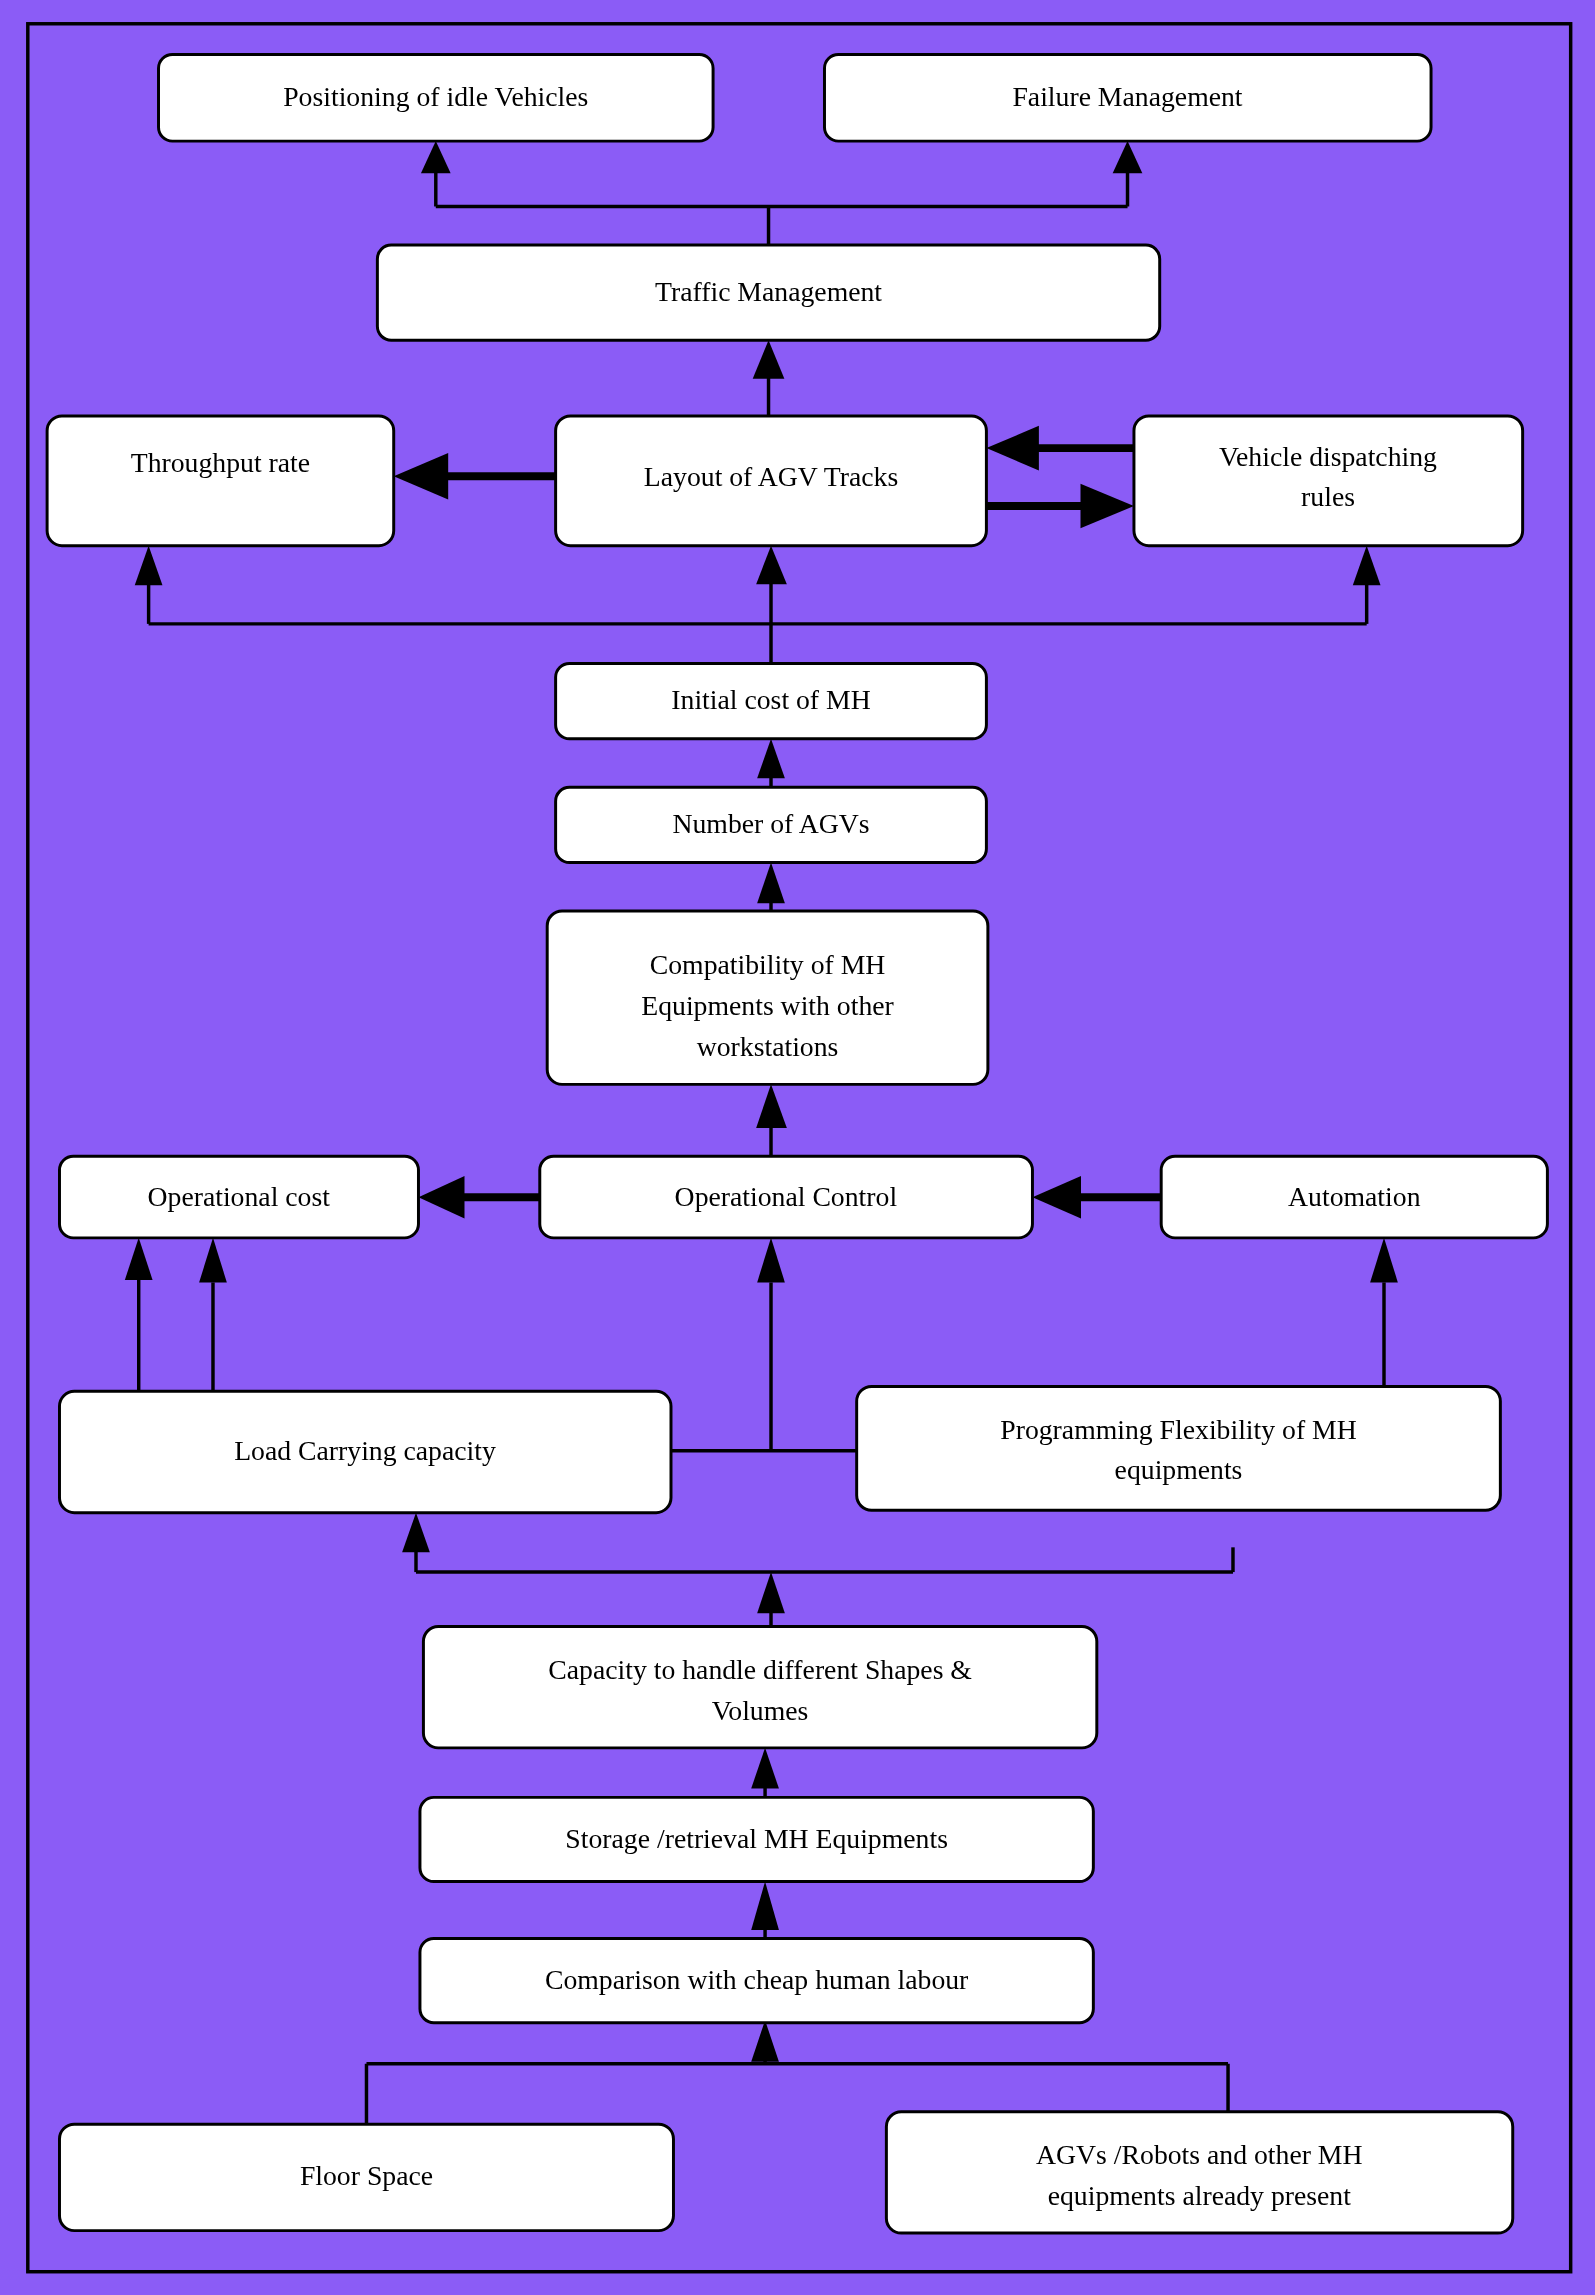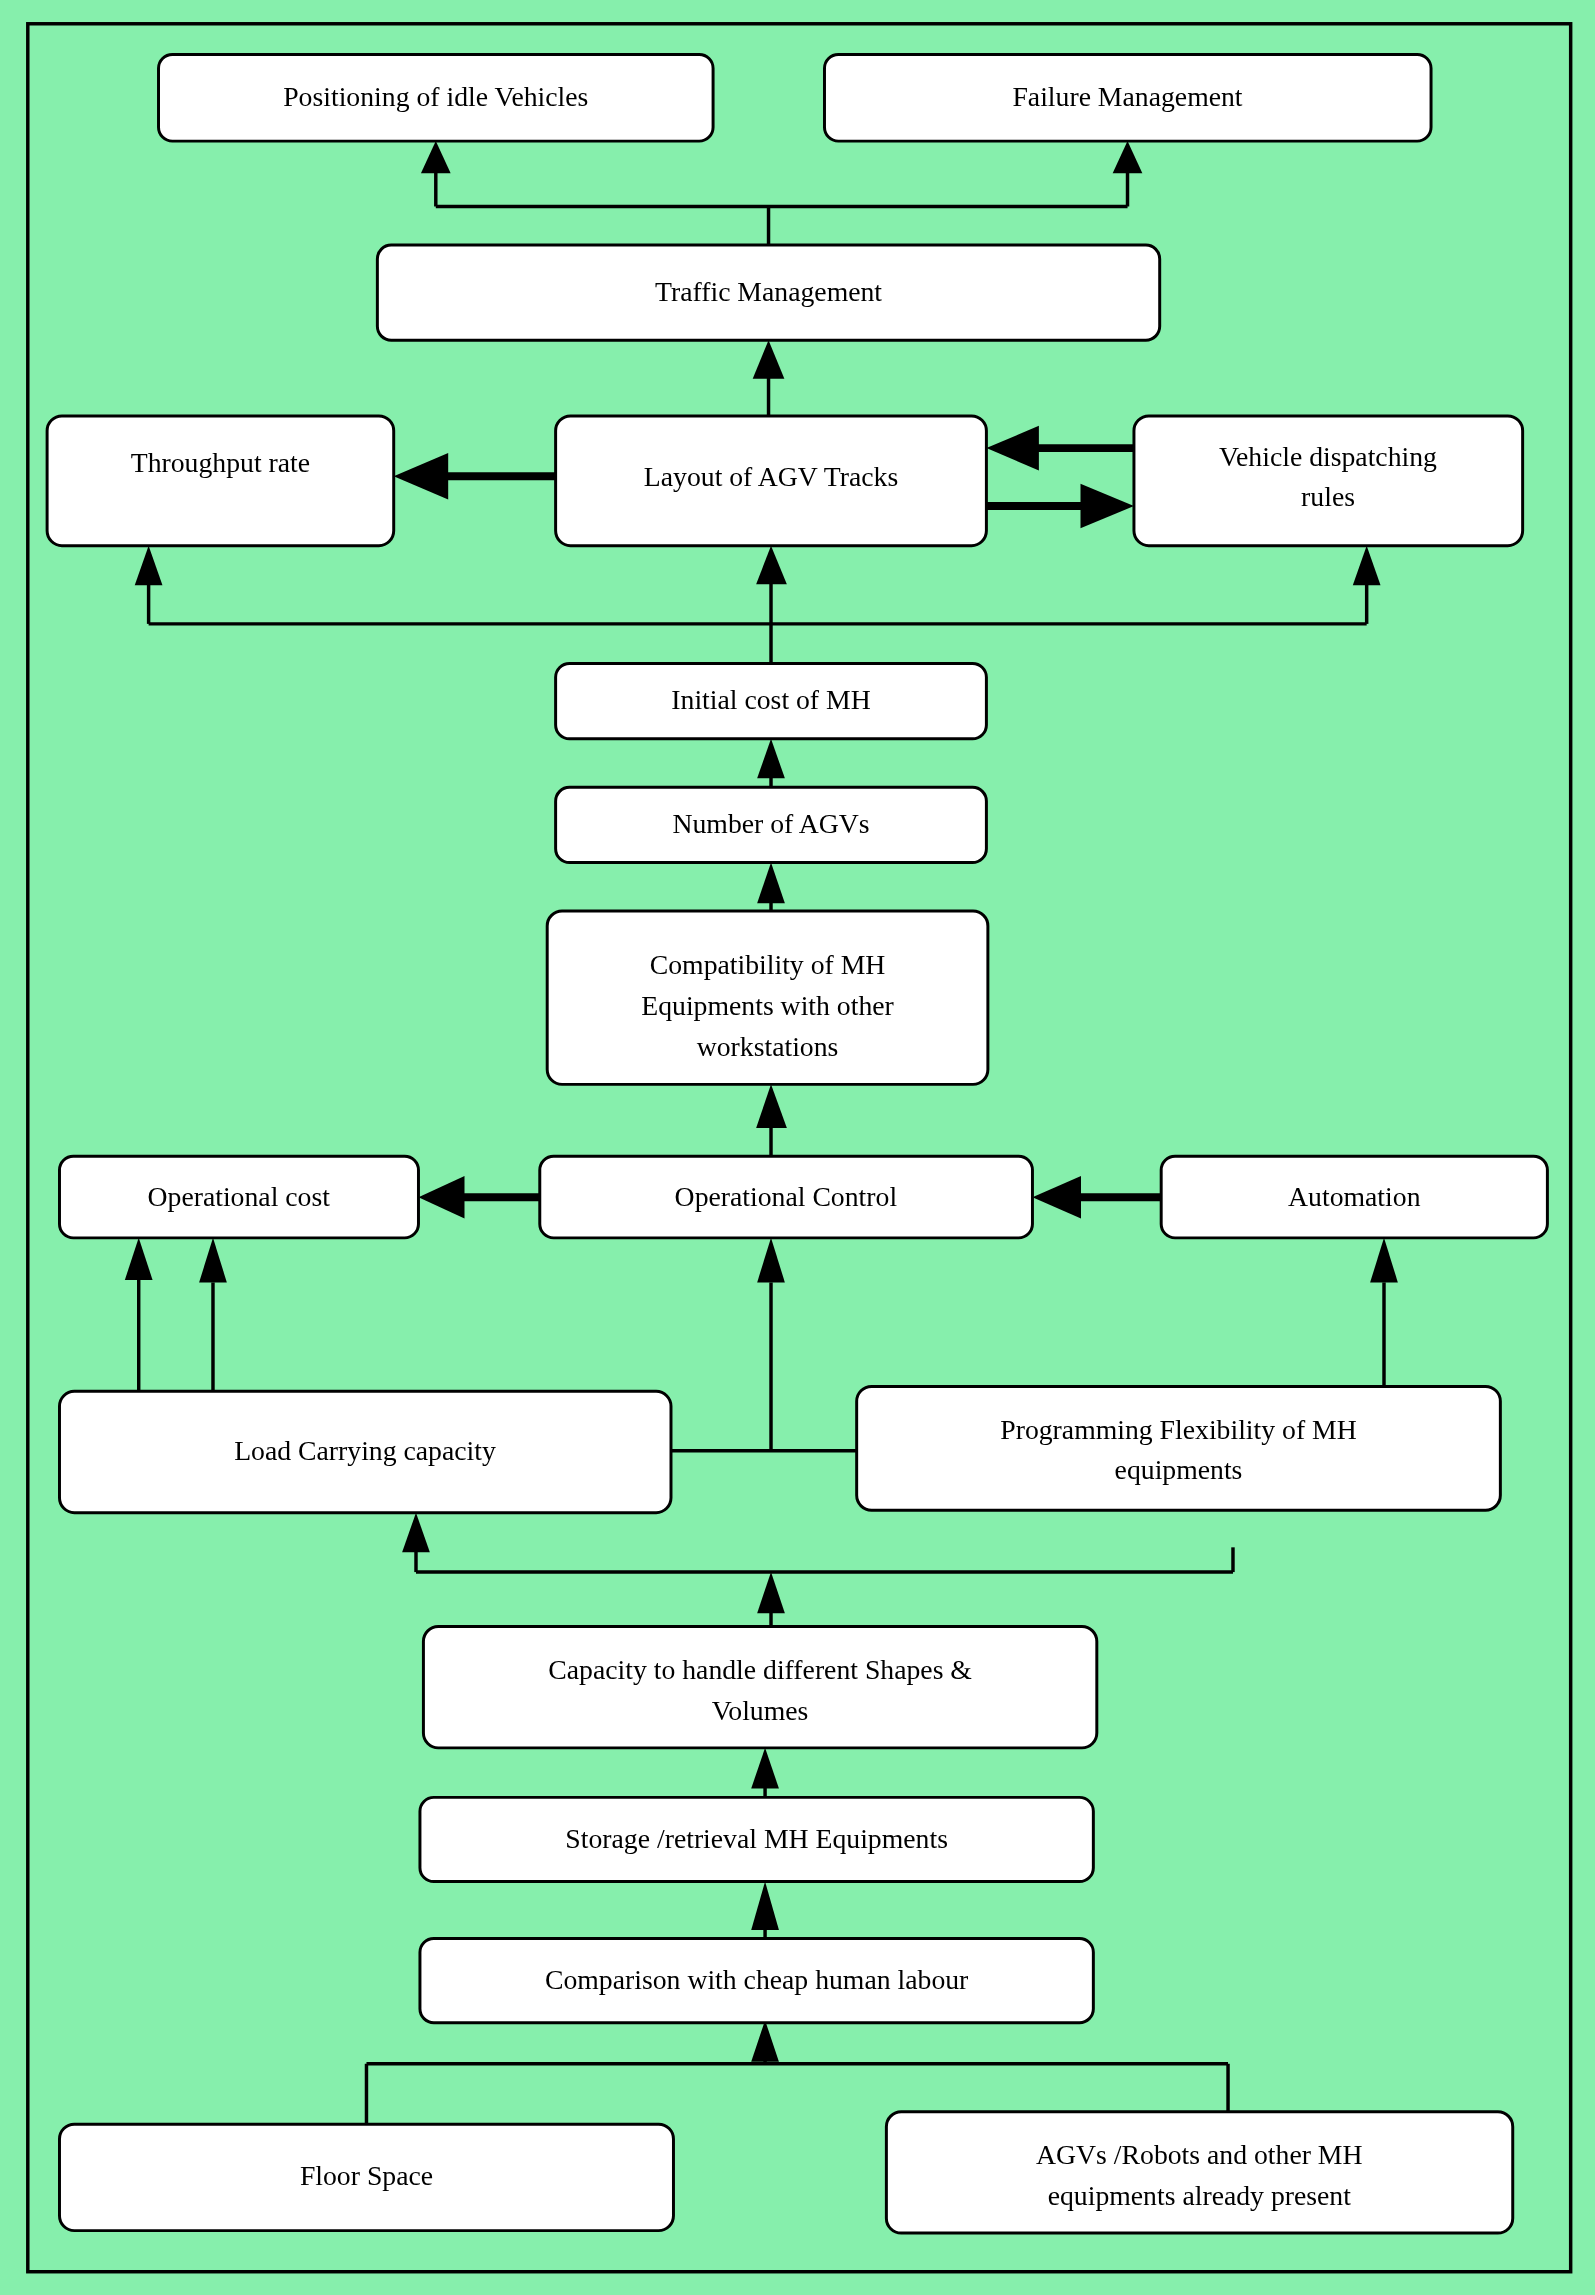--- a/index.html
+++ b/index.html
@@ -4,21 +4,21 @@
 <style>
   html, body {
     margin: 0;
     padding: 0;
     background: #ffffff;
   }
   #page {
     position: relative;
     width: 1595px;
     height: 2295px;
-    background: #86efac;
+    background: #8b5cf6;
     overflow: hidden;
   }
   #flow {
     position: absolute;
     left: 0;
     top: 0;
     width: 1595px;
     height: 2295px;
     display: block;
   }

